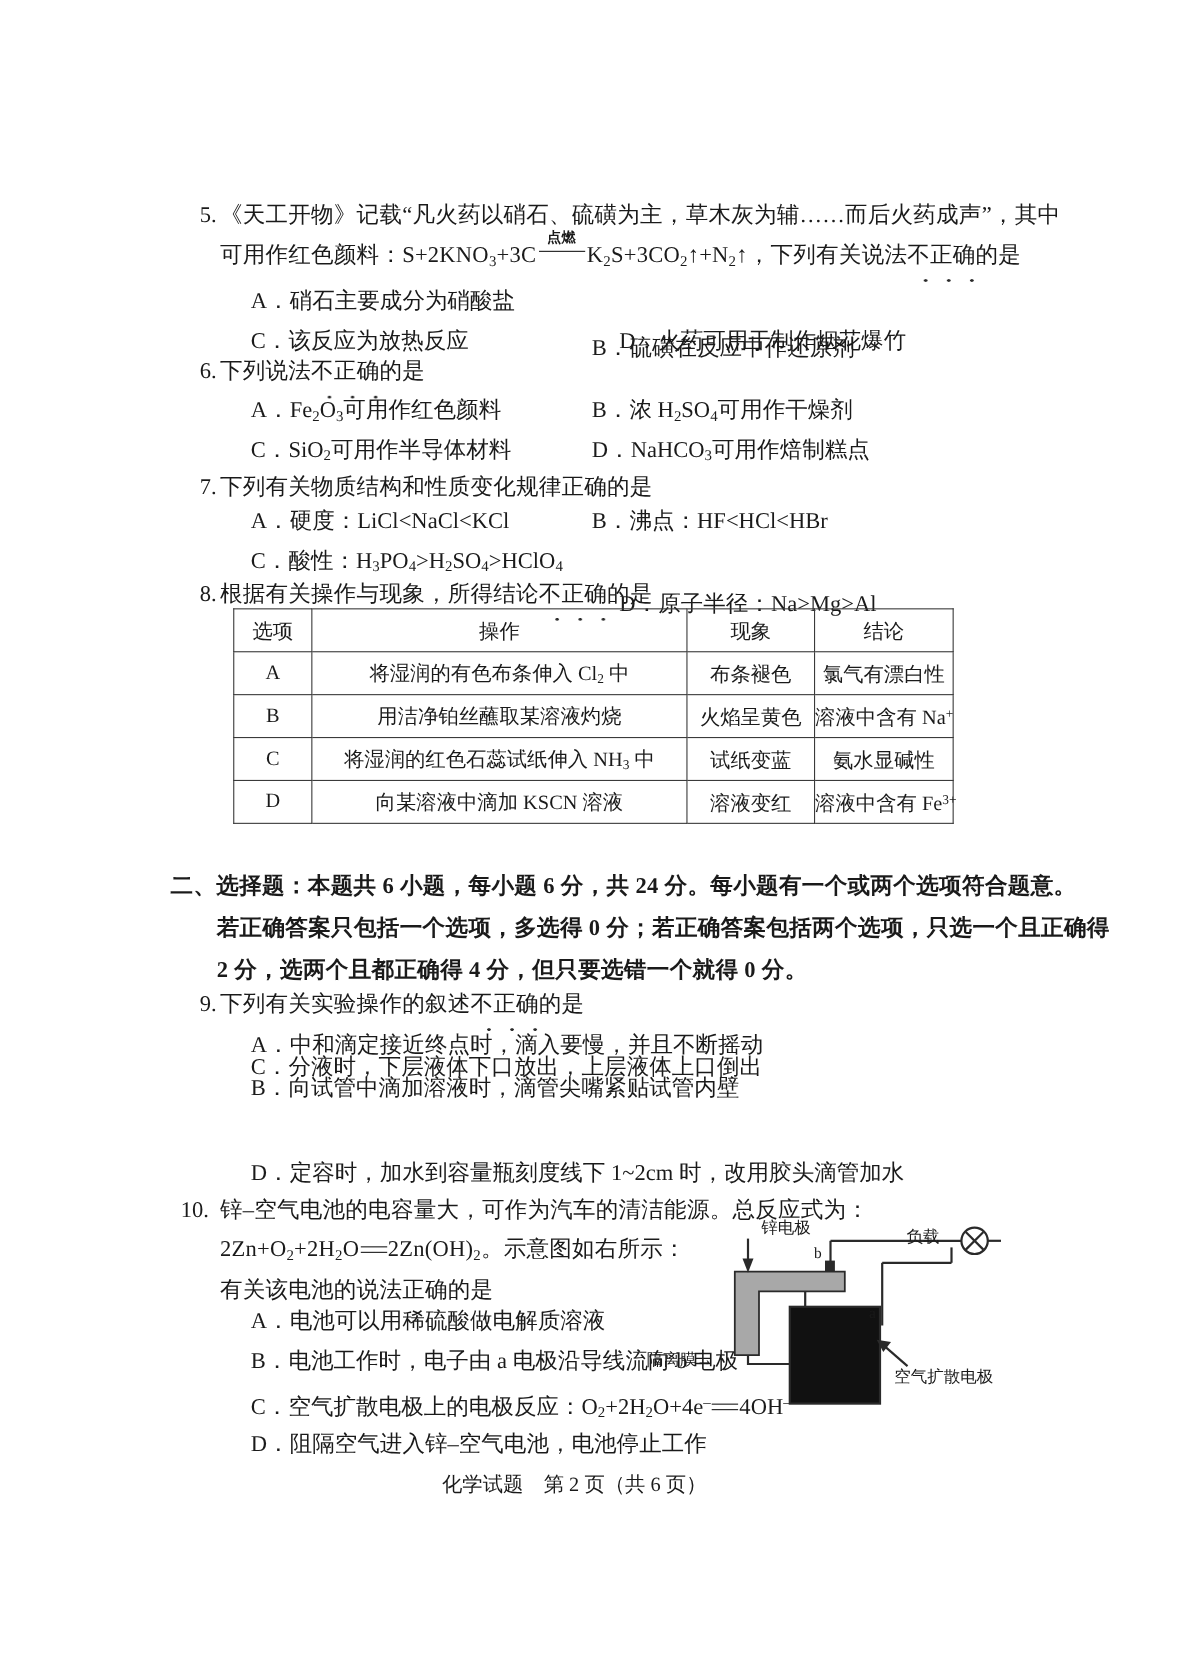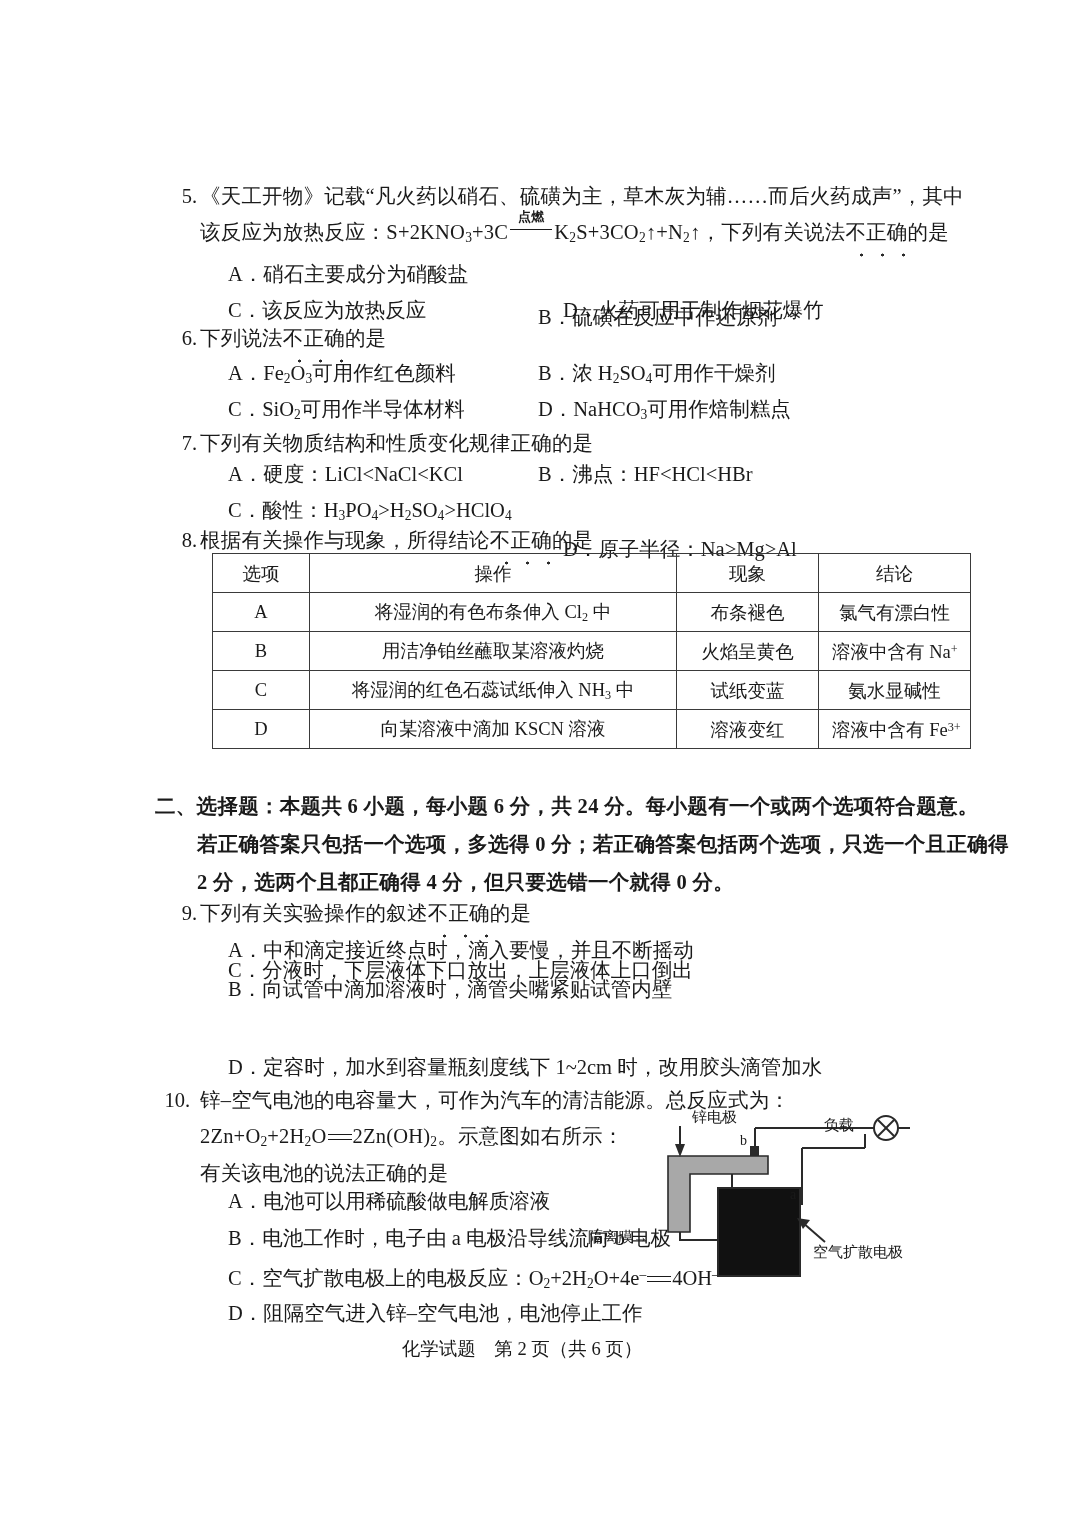--- a/index.html
+++ b/index.html
@@ -123,21 +123,21 @@
     width: 650px;
     border-collapse: collapse;
     font-size: 18.5px;
     table-layout: fixed;
   }
   .tbl td, .tbl th {
     border: 1.3px solid #3a3a3a;
     text-align: center;
     font-weight: normal;
     height: 36px;
-    padding: 1px 13px;
+    padding: 1px 0;
     white-space: nowrap;
     font-family: "Liberation Serif", "DejaVu Serif", serif;
   }
   .tbl .c0 { width: 70px; }
   .tbl .c1 { width: 340px; }
   .tbl .c2 { width: 115px; }
   .tbl .c3 { width: 125px; }
 
   
   .diagram {
@@ -169,21 +169,21 @@
 </style>
 </head>
 <body>
 
 <div class="page">
 
   <div class="qnum" style="left:155px; top:178px;">5.</div>
   <div class="qline" style="left:200px; top:178px;">《天工开物》记载“凡火药以硝石、硫磺为主，草木灰为辅……而后火药成声”，其中</div>
 
   <div class="qline" style="left:200px; top:214px;">
-    <span>该反应为放热反应：S+2KNO</span><sub>3</sub><span>+3C</span><span class="rxn-arrow"><span class="cond">点燃</span><span class="bar"></span></span><span>K</span><sub>2</sub><span>S+3CO</span><sub>2</sub><span>↑+N</span><sub>2</sub><span>↑</span><span>，下列有关说法</span><span class="dots">不正确</span><span>的是</span>
+    <span>可用作红色颜料：S+2KNO</span><sub>3</sub><span>+3C</span><span class="rxn-arrow"><span class="cond">点燃</span><span class="bar"></span></span><span>K</span><sub>2</sub><span>S+3CO</span><sub>2</sub><span>↑+N</span><sub>2</sub><span>↑</span><span>，下列有关说法</span><span class="dots">不正确</span><span>的是</span>
   </div>
 
   <div class="opt" style="left:228px; top:256px;">A．硝石主要成分为硝酸盐</div>
   <div class="opt" style="left:538px; top:251px;margin-top:48px;">B．硫磺在反应中作还原剂</div>
   <div class="opt" style="left:228px; top:292px;">C．该反应为放热反应</div>
   <div class="opt" style="left:563px; top:292px;">D．火药可用于制作烟花爆竹</div>
 
   <div class="qnum" style="left:155px; top:320px;">6.</div>
   <div class="qline" style="left:200px; top:320px;">
     <span>下列说法</span><span class="dots">不正确</span><span>的是</span>

